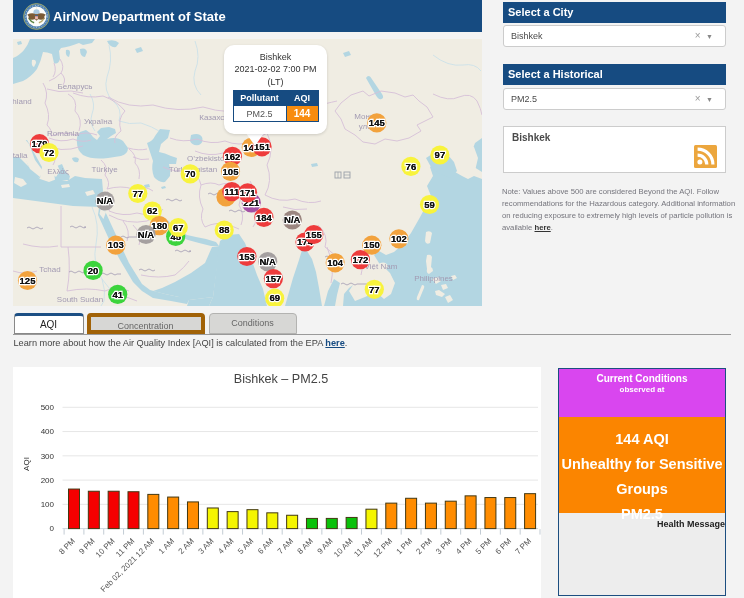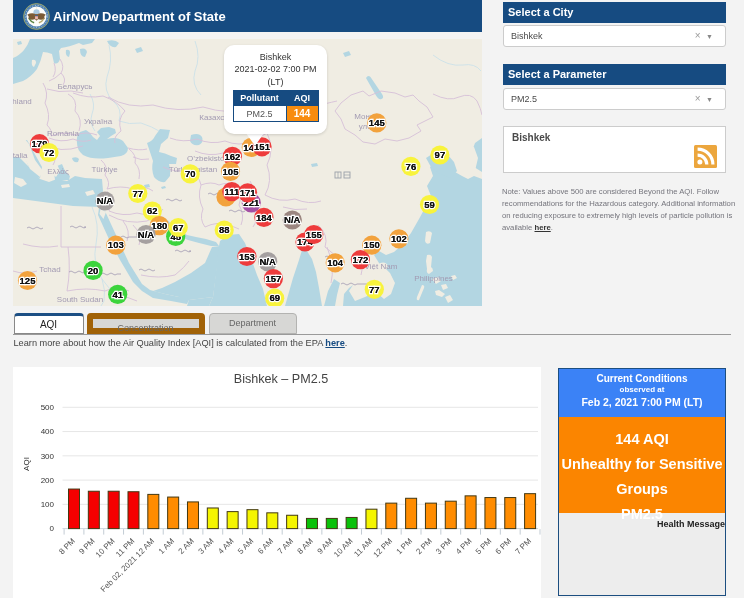--- a/index.html
+++ b/index.html
@@ -10,30 +10,30 @@
   #map { left:13px; top:39px; width:469px; height:267px; }
   
   .sbhead { left:503px; width:223px; height:21px; background:#164b81; color:#fff; font-weight:bold; font-size:11px; line-height:21px; padding-left:5px; }
   .dd { left:503px; width:223px; height:22px; background:#fff; border:1px solid #ccc; border-radius:3px; font-size:9px; color:#4a4a4a; line-height:20px; padding-left:7px; }
   .ddicons { position:absolute; right:12px; top:0; color:#999; font-size:10px; }
   #rssbox { left:503px; top:126px; width:223px; height:47px; background:#fff; border:1px solid #ccc; }
   #note { left:502px; top:186px; width:238px; font-size:7.7px; color:#74747c; line-height:12px; }
   
   .tab { top:313px; height:21px; font-size:10px; text-align:center; }
   #tab1 { left:13.5px; width:70px; background:#fff; border:1px solid #888; border-top:3px solid #1c4f84; border-radius:4px 4px 0 0; color:#222; line-height:17px; }
-  #tab2 { left:86.5px; width:118px; background:#d7d7d5; border:6px solid #a16207; border-radius:4px 4px 0 0; color:#666; line-height:19px; font-size:9px; }
+  #tab2 { left:86.5px; width:118px; background:#d7d7d5; border:4px solid #a16207; border-radius:4px 4px 0 0; color:#666; line-height:19px; font-size:9px; }
   #tab3 { left:208.5px; width:88px; background:#d7d7d5; border:1px solid #b3b3b1; border-radius:4px 4px 0 0; color:#666; line-height:19px; font-size:9px; }
   #tabline { left:13px; top:333.5px; width:718px; height:1px; background:#9a9a9a; }
   #learn { left:13.5px; top:338px; font-size:9.2px; color:#444; }
   #learn b { color:#164b81; text-decoration:underline; }
   
   #card { left:13px; top:367px; width:528px; height:231px; background:#fff; }
   
   #cc { left:558px; top:368px; width:168px; height:228px; border:1.5px solid #1c4e80; background:#ededed; }
-  #ccblue { background:#3b82f6; color:#fff; text-align:center; padding-top:4px; height:48px; }
+  #ccblue { background:#d946ef; color:#fff; text-align:center; padding-top:4px; height:48px; }
   #ccorange { background:#fb8500; color:#fff; text-align:center; height:96px; font-weight:bold; font-size:14.5px; line-height:25px; padding-top:10px; }
   #cchm { text-align:right; font-size:9px; font-weight:bold; color:#222; padding-top:6px; }
   #cctext { padding:5px 0 0 5px; font-size:8.2px; color:#555; line-height:15px; white-space:nowrap; }
   
   #popup { left:224px; top:45px; width:103px; height:89px; background:#fff; border-radius:10px; box-shadow:0 1px 3px rgba(0,0,0,0.15); font-size:9px; color:#333; text-align:center; line-height:12.4px; }
   #ptail { left:246px; top:133px; width:0; height:0; border-left:9px solid transparent; border-right:9px solid transparent; border-top:13px solid #fff; }
   #ptable { margin:2px auto 0 auto; border-collapse:collapse; }
   #ptable td { border:1.5px solid #164b81; font-size:9px; }
   #popup .ph { background:#164b81; color:#fff; font-weight:bold;text-align:center; }
 </style>
@@ -325,39 +325,39 @@
     <tr>
           <td style="height:16px;color:#555;background:#fff">PM2.5</td>
           <td style="background:#f88c0e;color:#fff;font-weight:bold;font-size:10px">144</td>
         </tr>
   </tbody>
     </table>
 </div>
 
 <div class="sbhead abs" style="top:2px">Select a City</div>
 <div class="dd abs" style="top:25px">Bishkek<span class="ddicons">×&nbsp;&nbsp;<span style="font-size:7px;color:#888">▼</span></span></div>
-<div class="sbhead abs" style="top:64px">Select a Parameter</div>
+<div class="sbhead abs" style="top:64px">Select a Historical</div>
 <div class="dd abs" style="top:88px">PM2.5<span class="ddicons">×&nbsp;&nbsp;<span style="font-size:7px;color:#888">▼</span></span></div>
 <div id="rssbox" class="abs">
   <div style="font-size:10px;font-weight:bold;color:#4a4a4a;margin:5px 0 0 8px">Bishkek</div>
   <svg class="abs" style="right:8px;top:18px" width="23" height="23" viewBox="0 0 23 23">
     <rect x="0" y="0" width="23" height="23" rx="1.5" fill="#eca63d"></rect>
     <circle cx="5.9" cy="17.1" r="2.5" fill="#fff"></circle>
     <path d="M3.6,10.2 a9.2,9.2 0 0 1 9.2,9.2" stroke="#fff" stroke-width="3.2" fill="none"></path>
     <path d="M3.6,4.1 a15.3,15.3 0 0 1 15.3,15.3" stroke="#fff" stroke-width="3.2" fill="none"></path>
   </svg>
 </div>
 <div id="note" class="abs">Note: Values above 500 are considered Beyond the AQI. Follow<br>
 recommendations for the Hazardous category. Additional information<br>
 on reducing exposure to extremely high levels of particle pollution is<br>
 available <b style="color:#333;text-decoration:underline">here</b>.</div>
 
 <div id="tab1" class="tab abs">AQI</div>
 <div id="tab2" class="tab abs">Concentration</div>
-<div id="tab3" class="tab abs">Department</div>
+<div id="tab3" class="tab abs">Conditions</div>
 <div id="tabline" class="abs"></div>
 <div id="learn" class="abs">Learn more about how the Air Quality Index [AQI] is calculated from the EPA <b>here</b>.</div>
 
 <div id="card" class="abs"></div>
 <svg id="chart" class="abs" style="left:13px;top:367px" width="528" height="231" viewBox="0 0 528 231">
     <text font-size="12.6" fill="#444" text-anchor="middle" x="268" y="16" font-family="&quot;Liberation Sans&quot;,sans-serif">Bishkek – PM2.5</text>
     <line x1="49.5" y1="161.6" x2="525" y2="161.6" stroke="#ccd6dd" stroke-width="1"></line>
     <text font-size="8" fill="#333" text-anchor="end" x="41" y="164.4" font-family="&quot;Liberation Sans&quot;,sans-serif">0</text>
     <line x1="49.5" y1="137.34" x2="525" y2="137.34" stroke="#e6e6e6" stroke-width="1"></line>
     <text font-size="8" fill="#333" text-anchor="end" x="41" y="140.14000000000001" font-family="&quot;Liberation Sans&quot;,sans-serif">100</text>
@@ -442,17 +442,16 @@
     <rect x="511.5899999999999" y="126.66559999999998" width="11" height="34.934400000000004" fill="#ff8c00" stroke="#423812" stroke-width="1"></rect>
     <line x1="526.9899999999999" y1="162.1" x2="526.9899999999999" y2="167.6" stroke="#c3ccd4" stroke-width="1"></line>
     <text font-size="8" fill="#555" text-anchor="end" transform="translate(518.5899999999999,174.6) rotate(-45)" x="0" y="0" font-family="&quot;Liberation Sans&quot;,sans-serif">7 PM</text>
     <line x1="51.1" y1="162.1" x2="51.1" y2="167.6" stroke="#c3ccd4" stroke-width="1"></line>
   </svg>
 
 <div id="cc" class="abs">
   <div id="ccblue">
     <div style="font-size:10px;font-weight:bold">Current Conditions</div>
     <div style="font-size:8px;font-weight:bold;margin-top:1px">observed at</div>
-    <div style="font-size:10.5px;font-weight:bold;margin-top:2px">Feb 2, 2021 7:00 PM (LT)</div>
   </div>
   <div id="ccorange">144 AQI<br>Unhealthy for Sensitive<br>Groups<br>PM2.5</div>
   <div id="cchm">Health Message</div>
 </div>
 
 </body></html>

